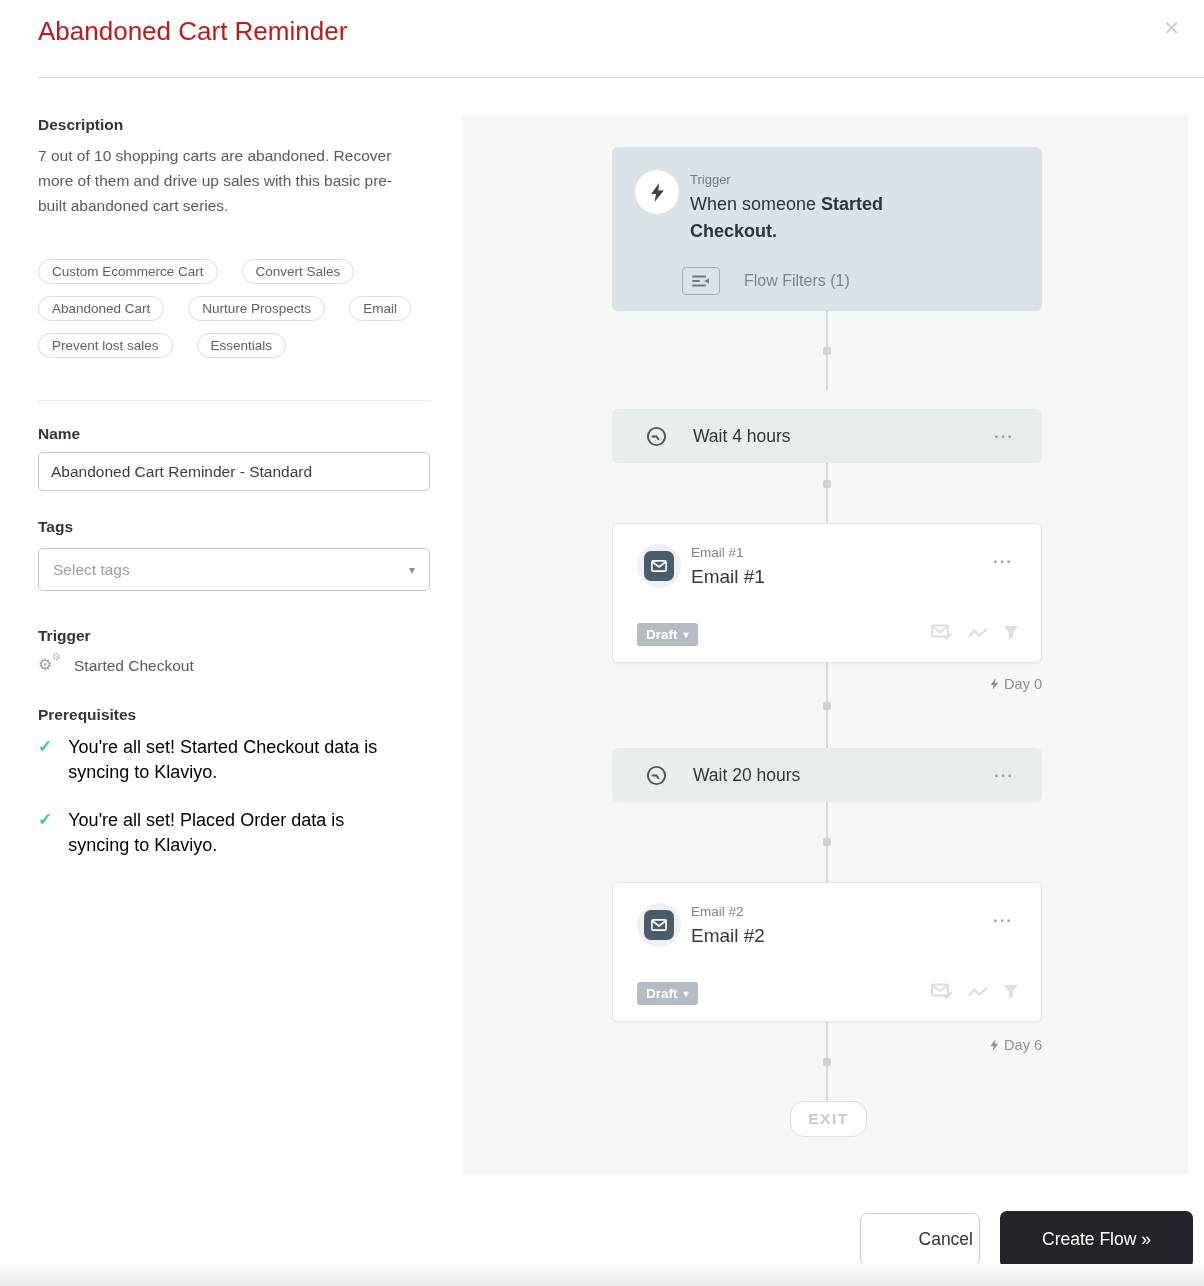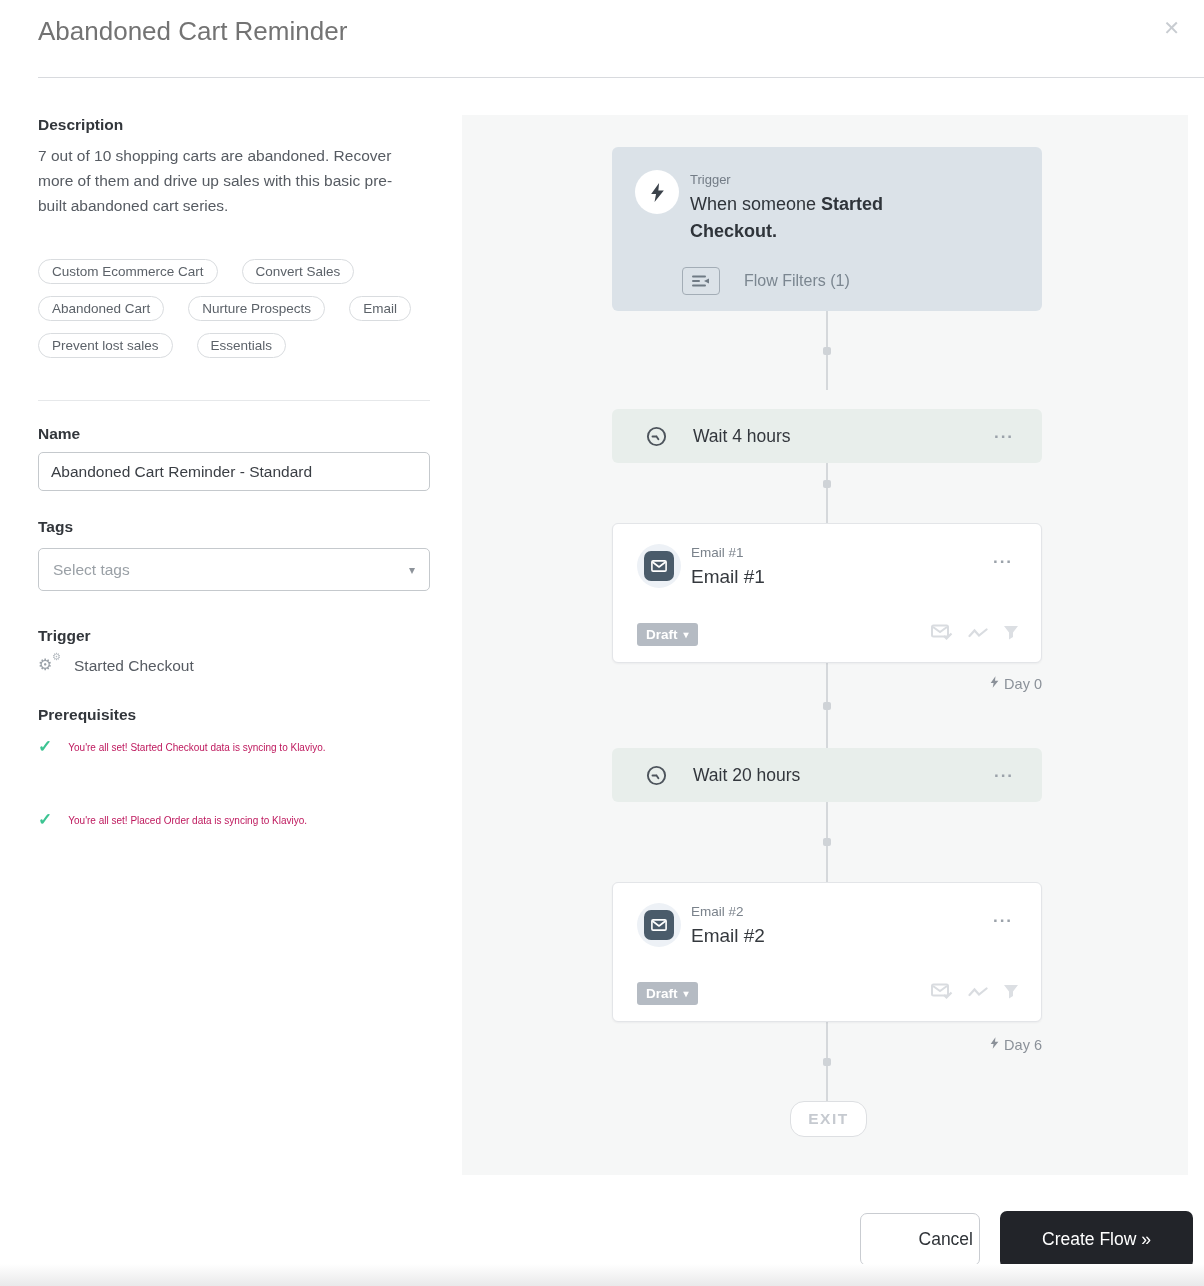--- a/index.html
+++ b/index.html
@@ -1,20 +1,20 @@
 <!DOCTYPE html>
 <html><head>
 <meta charset="utf-8">
 <style>
   html,body{margin:0;padding:0;background:#fff;}
   .modal{position:relative;width:1204px;height:1286px;background:#fff;
     font-family:"Liberation Sans",sans-serif;overflow:hidden;}
 
   
-  .title{position:absolute;left:38px;top:16px;font-size:26px;font-weight:500;color:#737373;}
+  .title{position:absolute;left:38px;top:16px;font-size:26px;font-weight:500;color:#b91c1c;}
   .close-btn{position:absolute;right:18px;top:10px;background:none;border:none;
     font-size:20px;color:#c8ccd1;cursor:pointer;padding:6px;}
   .header-divider{position:absolute;left:38px;right:0;top:77px;height:1px;background:#d8dade;}
 
   
   .sec-label{position:absolute;left:38px;font-size:15.5px;font-weight:700;color:#32363b;}
   .desc-text{position:absolute;left:38px;top:143px;width:380px;margin:0;
     font-size:15.5px;line-height:25px;color:#565b62;}
   .pills{position:absolute;left:38px;top:259px;width:400px;display:flex;flex-wrap:wrap;
     gap:12px 24px;}
@@ -29,21 +29,21 @@
     justify-content:space-between;padding:0 14px;cursor:pointer;}
   .tags-select .ph{font-size:15.5px;color:#9aa0a6;}
   .tags-select .caret{font-size:12px;color:#8d939a;}
   .trigger-row{position:absolute;left:38px;top:656px;display:flex;align-items:center;gap:16px;
     font-size:15.5px;color:#565b62;}
   .gear-wrap{position:relative;width:20px;height:20px;display:inline-block;}
   .gear-big{position:absolute;left:0;top:1px;font-size:16px;color:#9aa1a8;line-height:16px;}
   .gear-small{position:absolute;right:-3px;top:-4px;font-size:10px;color:#b3b9bf;line-height:10px;}
   .prereq{position:absolute;left:38px;display:flex;align-items:flex-start;gap:16px;width:392px;}
   .prereq .check{font-size:17px;font-weight:700;color:#3cc492;line-height:24px;}
-  .prereq .ptext{font-size:10px;line-height:25px;color:#be185d;width:340px;}
+  .prereq .ptext{font-size:18px;line-height:25px;color:#000000;width:340px;}
 
   
   .flow-panel{position:absolute;left:462px;top:115px;width:726px;height:1060px;background:#f6f7f7;}
   .connector{position:absolute;left:826px;width:2px;background:#d5d8db;}
   .connector::after{content:"";position:absolute;left:-3px;top:calc(50% - 4px);width:8px;height:8px;
     border-radius:2px;background:#cfd3d7;}
   .c1{top:311px;height:79px;}
   .c2{top:444px;height:79px;}
   .c3{top:663px;height:85px;}
   .c4{top:802px;height:80px;}
@@ -80,21 +80,21 @@
     align-items:center;justify-content:center;}
   .ec-label{position:absolute;left:78px;top:21px;font-size:13.5px;color:#7a828b;}
   .ec-title{position:absolute;left:78px;top:42px;font-size:19px;color:#35393e;}
   .email-card .menu-dots{top:28px;transform:none;}
   .draft-badge{position:absolute;left:24px;bottom:16px;background:#b5bbc3;border-radius:3px;
     border:none;color:#fff;font-size:13.5px;font-weight:700;padding:4px 9px;display:flex;
     align-items:center;gap:6px;cursor:pointer;font-family:"Liberation Sans",sans-serif;}
   .draft-badge .dcaret{font-size:10px;line-height:1;}
   .faint-icons{position:absolute;right:22px;bottom:18px;display:flex;align-items:center;gap:15px;}
 
-  .day-label{position:absolute;right:162px;display:flex;gap:5px;
+  .day-label{position:absolute;right:162px;display:flex;align-items:center;gap:5px;
     font-size:14.5px;color:#8b9199;}
   .d0{top:676px;} .d1{top:1037px;}
 
   .exit-node{position:absolute;left:790px;top:1101px;width:77px;height:36px;box-sizing:border-box;
     background:#fff;border:1px solid #dddfe2;border-radius:14px;display:flex;align-items:center;
     justify-content:center;font-size:15.5px;font-weight:700;letter-spacing:1.5px;color:#c6cad0;}
 
   
   .cancel-btn{position:absolute;left:860px;top:1213px;width:120px;height:53px;background:#fff;
     border:1px solid #c9ccd1;border-radius:7px;font-size:17.5px;color:#2f3338;cursor:pointer;

